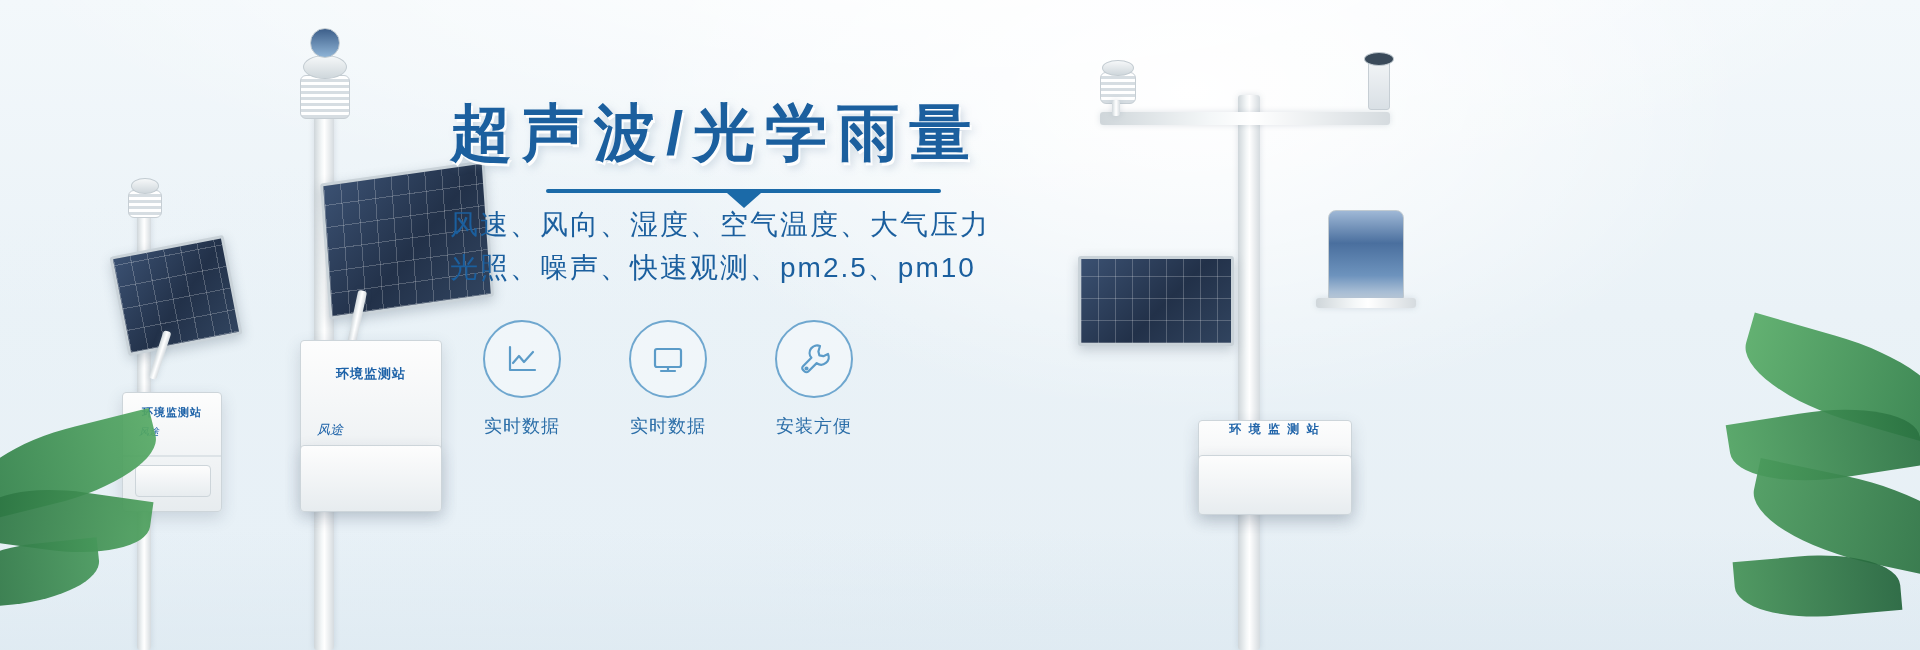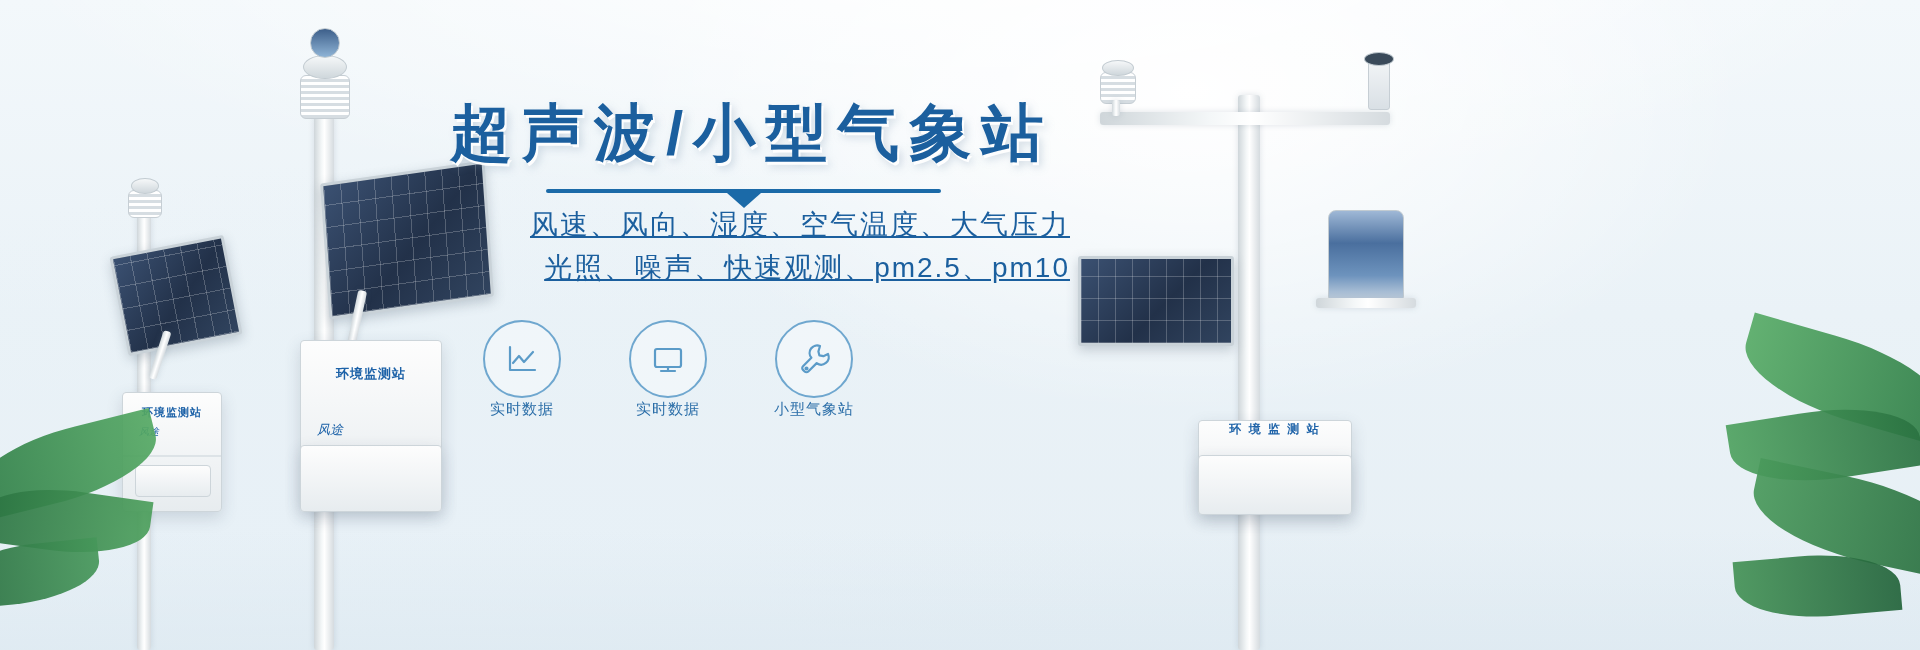--- a/index.html
+++ b/index.html
@@ -70,29 +70,29 @@
     font-size:62px;font-weight:800;letter-spacing:10px;color:#1b5f9e;
     line-height:1.08;white-space:nowrap;
     text-shadow:2px 3px 0 rgba(255,255,255,.95), 4px 5px 8px rgba(120,150,175,.35);
   }
   .divider{position:relative;margin:22px 0 10px 0;width:395px;margin-left:96px;}
   .divider .line{height:4px;background:#1b6aa8;border-radius:2px;}
   .divider .tri{position:absolute;left:50%;top:4px;transform:translateX(-50%);
     width:0;height:0;border-left:17px solid transparent;border-right:17px solid transparent;
     border-top:15px solid #1b6aa8;}
   .sub{font-size:28px;color:#1b5f9e;letter-spacing:2px;line-height:1.55;
-    text-align:right;white-space:nowrap;text-decoration:underline;}
+    text-align:left;white-space:nowrap;}
 
   .features{display:flex;gap:38px;margin-top:30px;margin-left:18px;}
   .feature{width:108px;text-align:center;}
   .fcircle{width:74px;height:74px;border-radius:50%;border:2px solid #6fa7cf;
     margin:0 auto;display:flex;align-items:center;justify-content:center;
     background:rgba(255,255,255,.35);}
   .fcircle svg{display:block;}
-  .flabel{margin-top:2px;font-size:15px;color:#2b6ea8;letter-spacing:1px;}
+  .flabel{margin-top:16px;font-size:18px;color:#2b6ea8;letter-spacing:1px;}
 </style>
 </head>
 <body>
 
 <div class="banner">
 
   <div class="haze"></div>
   <div class="ground"></div>
 
   <div>
@@ -158,21 +158,21 @@
   </div>
   <div class="leafgrp-r">
     <div class="leaf r1"></div>
       <div class="leaf r2"></div>
       <div class="leaf r3"></div>
       <div class="leaf r4"></div>
   </div>
 
   <div class="content">
 
-    <div class="title">超声波/小型气象站</div>
+    <div class="title">超声波/光学雨量</div>
 
     <div class="divider">
       <div class="line"></div>
       <div class="tri"></div>
     </div>
 
     <div class="sub">风速、风向、湿度、空气温度、大气压力</div>
     <div class="sub">光照、噪声、快速观测、pm2.5、pm10</div>
 
     <div class="features">
@@ -199,18 +199,18 @@
         <div class="flabel">实时数据</div>
       </div>
 
       <div class="feature">
         <div class="fcircle">
           <svg width="40" height="40" viewBox="0 0 40 40" fill="none" stroke="#5b9bc8" stroke-width="2.2" stroke-linecap="round" stroke-linejoin="round">
             <path d="M26 7 a7.5 7.5 0 0 0 -8.6 11.8 L9 27.2 a2.6 2.6 0 0 0 0 3.7 l1.6 1.6 a2.6 2.6 0 0 0 3.7 0 l8.4 -8.4 A7.5 7.5 0 0 0 34 15 l-4.6 2.2 -4 -0.8 -1 -3.9 Z"></path>
             <circle cx="12.5" cy="29.5" r="1"></circle>
           </svg>
         </div>
-        <div class="flabel">小型气象站</div>
+        <div class="flabel">安装方便</div>
       </div>
 
     </div>
   </div>
 </div>
 
 </body></html>

